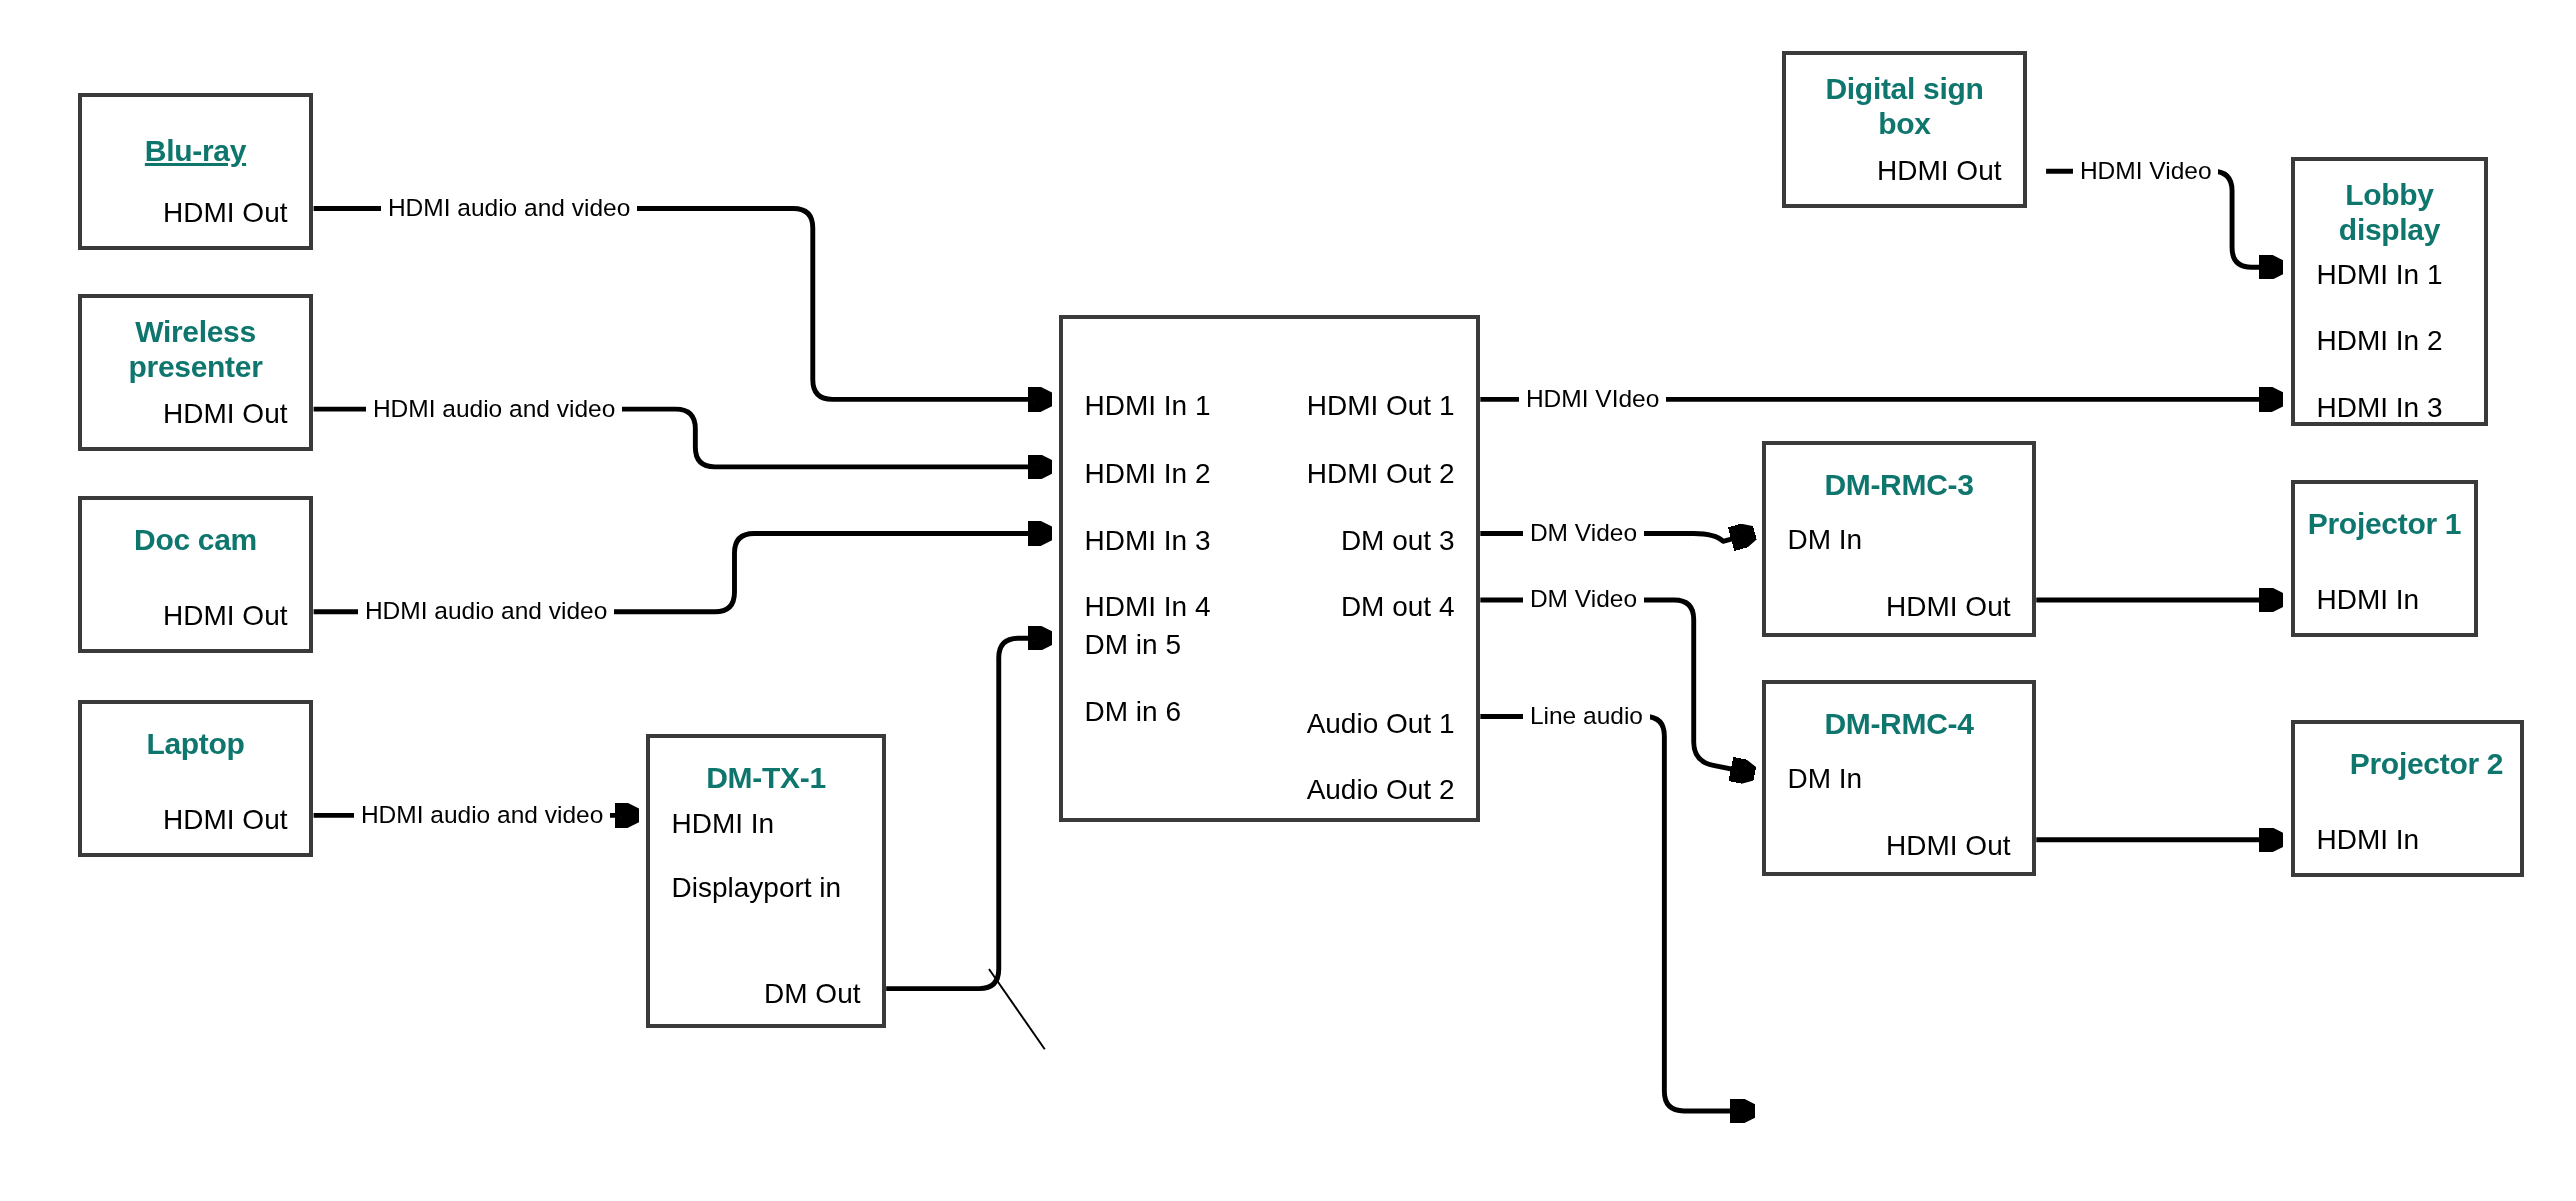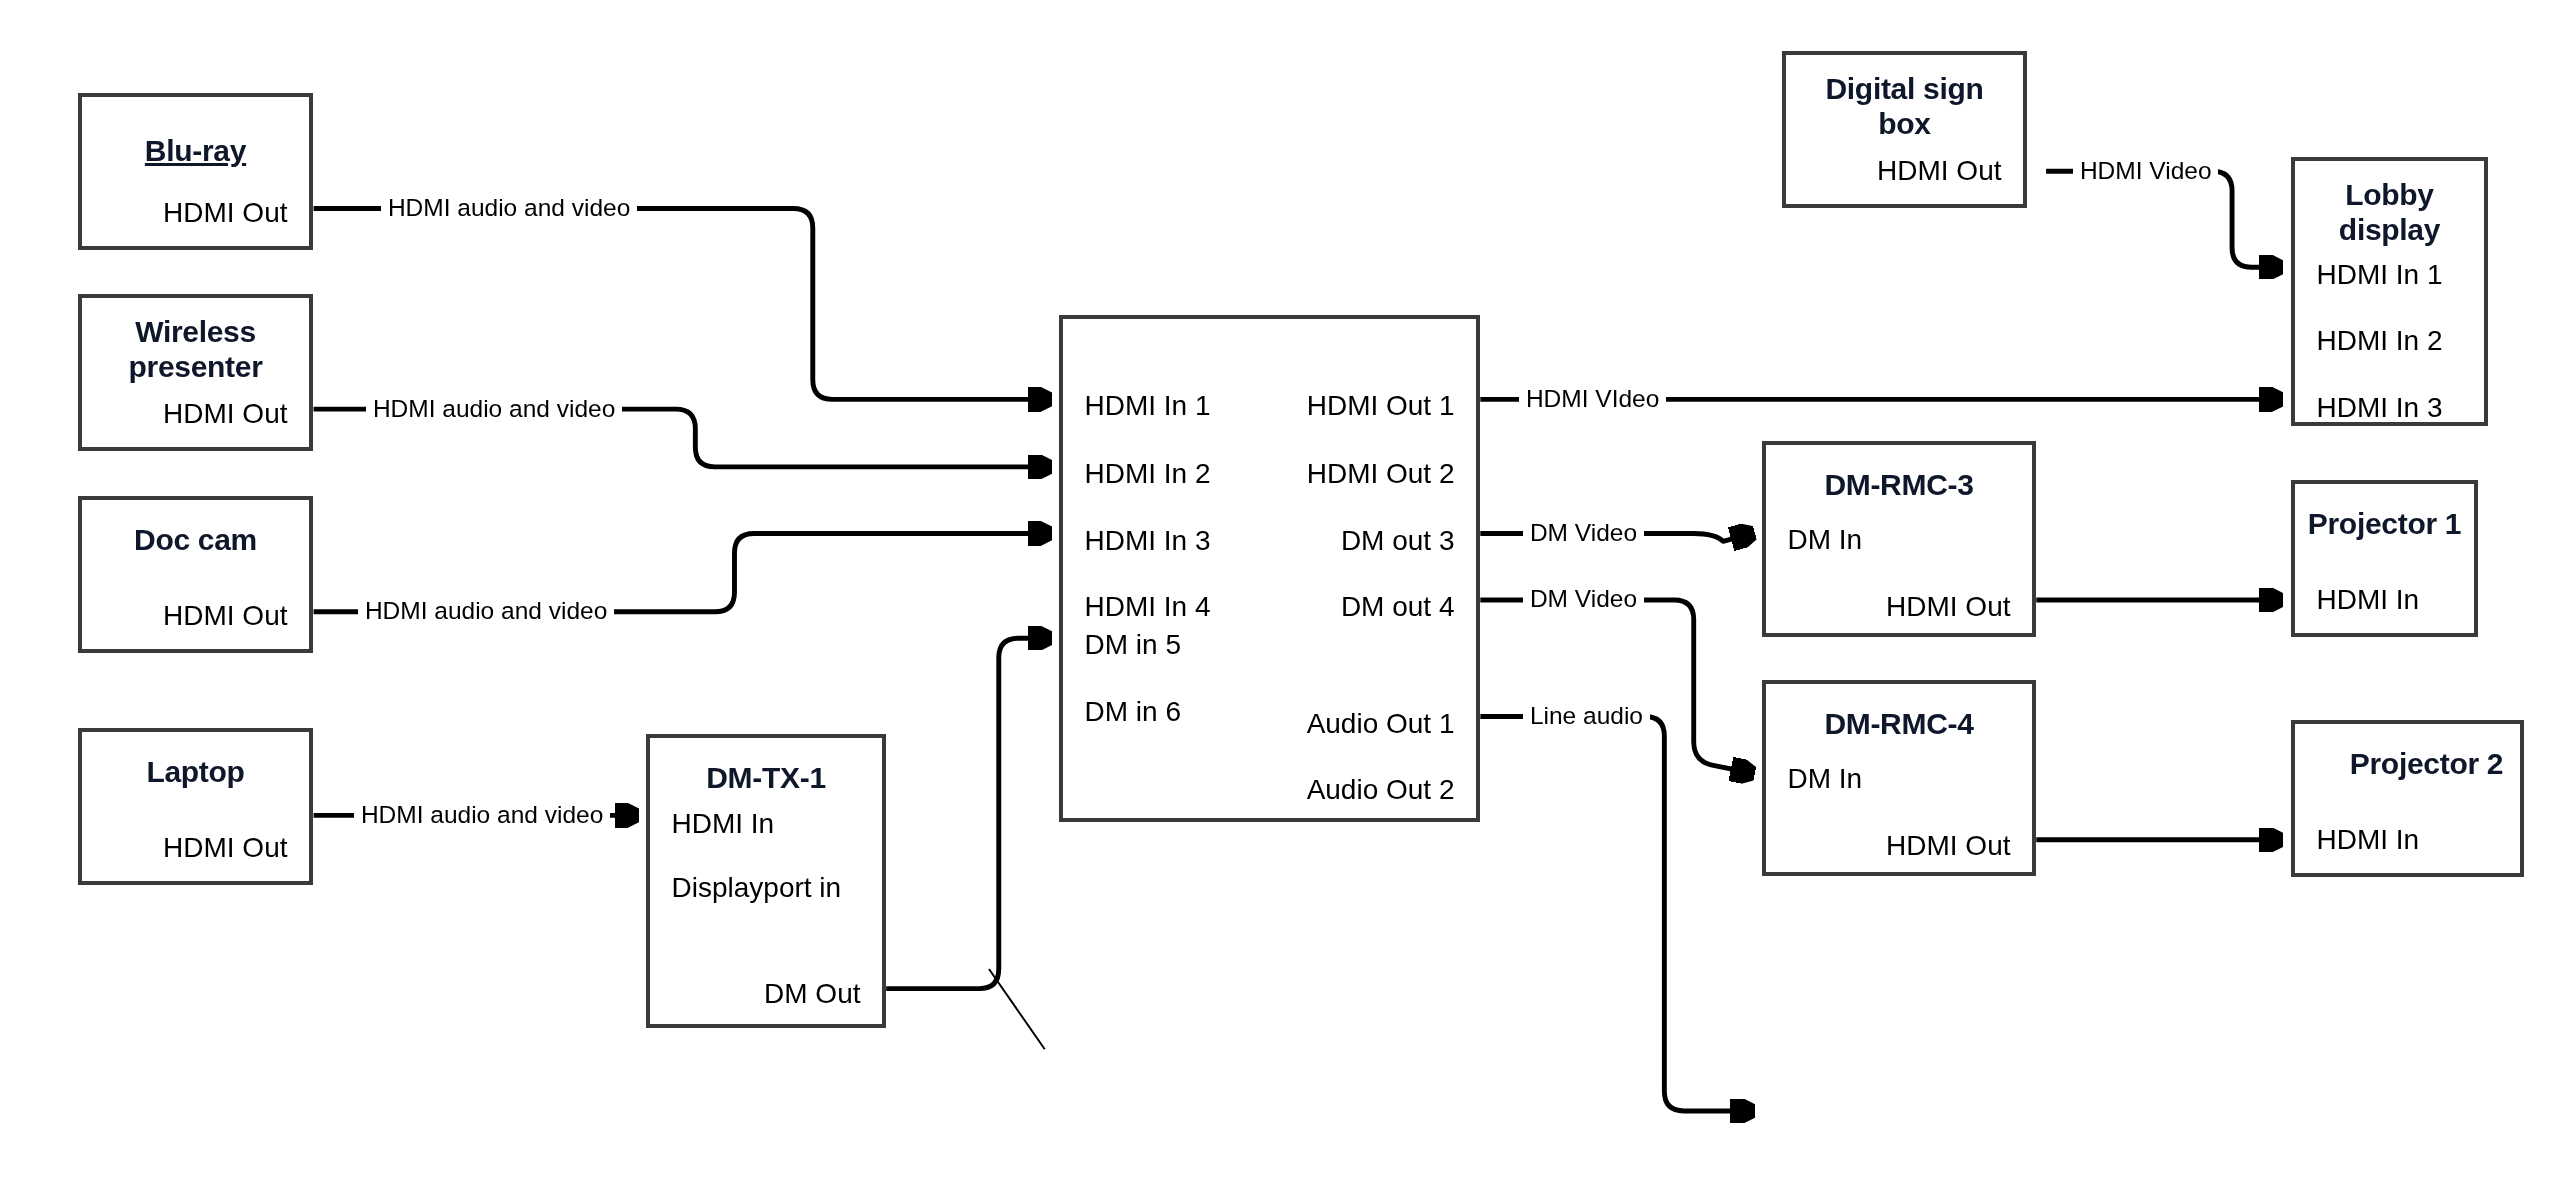--- a/index.html
+++ b/index.html
@@ -26,21 +26,21 @@
     border: 4.9px solid #3a3a3a;
     z-index: 3;
   }
   .box-title {
     position: absolute;
     left: 0;
     right: 0;
     text-align: center;
     font-weight: bold;
     font-size: 30px;
-    color: #0f172a;
+    color: #0f766e;
     line-height: 1.18;
     letter-spacing: -0.3px;
   }
   .port {
     position: absolute;
     font-size: 28px;
     color: #000000;
     white-space: nowrap;
     line-height: 1;
   }
@@ -160,21 +160,21 @@
     <div class="box-title" style="top:15.7px;">Wireless</div>
     <div class="box-title" style="top:51px;">presenter</div>
     <div class="port right" style="top:102px;">HDMI Out</div>
   </div>
 
   <div class="box" style="left:78px; top:496px; width:235px; height:157px;">
     <div class="box-title" style="top:21.5px;">Doc cam</div>
     <div class="port right" style="top:102px;">HDMI Out</div>
   </div>
 
-  <div class="box" style="left:78px; top:700px; width:235px; height:157px;margin-top:28px;">
+  <div class="box" style="left:78px; top:700px; width:235px; height:157px;">
     <div class="box-title" style="top:21.5px;">Laptop</div>
     <div class="port right" style="top:102px;">HDMI Out</div>
   </div>
 
   <div class="box" style="left:646px; top:734px; width:240px; height:294px;">
     <div class="box-title" style="top:21.5px;">DM-TX-1</div>
     <div class="port left" style="top:72px;">HDMI In</div>
     <div class="port left" style="top:136px;">Displayport in</div>
     <div class="port right" style="top:242px;">DM Out</div>
   </div>

